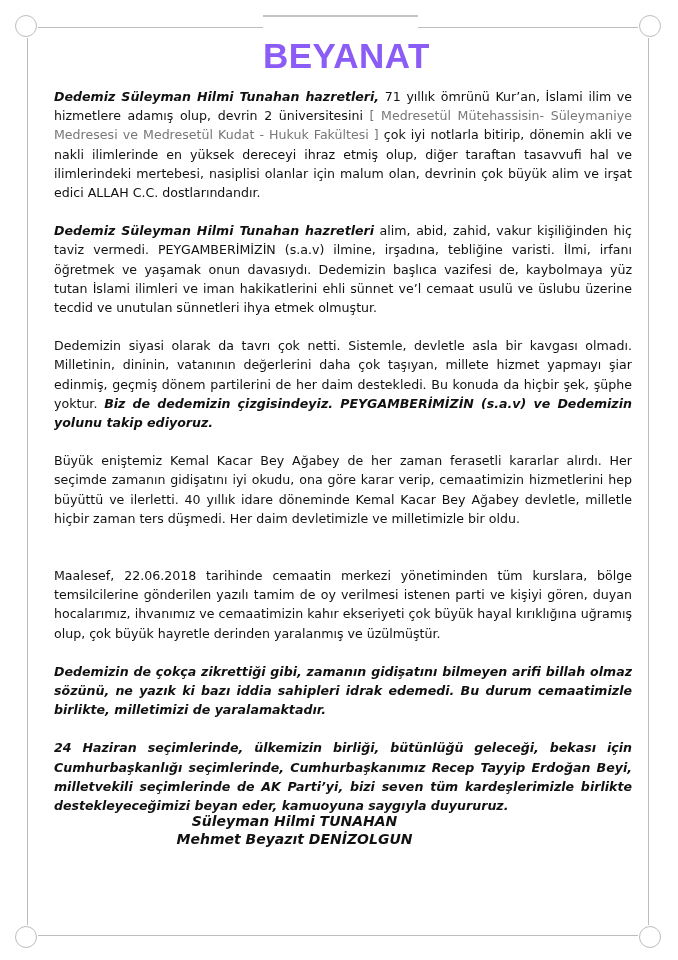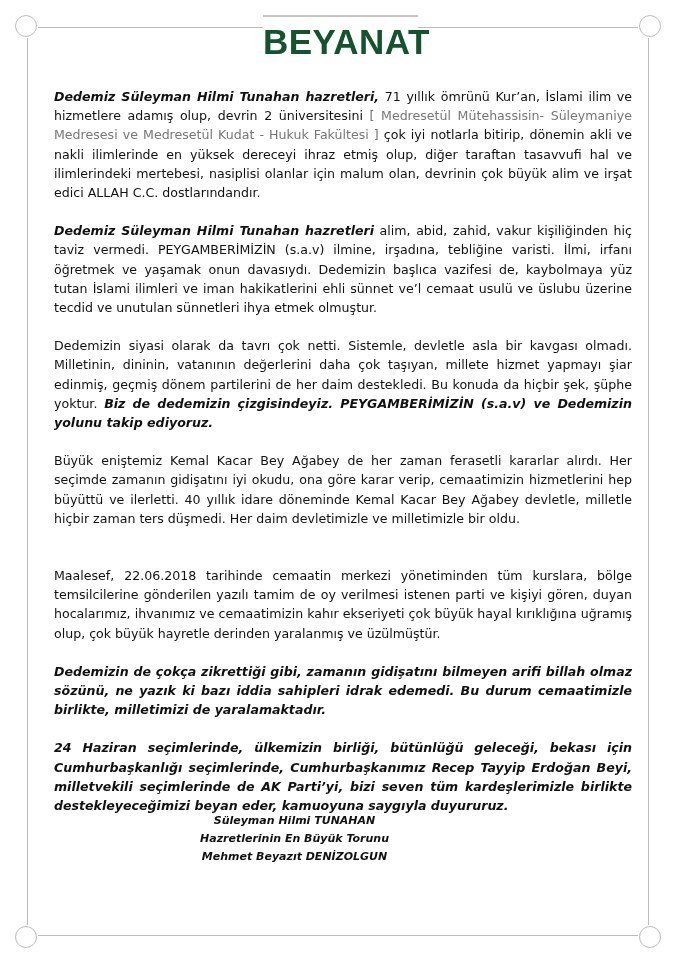--- a/index.html
+++ b/index.html
@@ -13,30 +13,30 @@
   .c-tl { left: -2px; top: -2px; }
   .c-tl::after { left: -11px; top: -11px; }
   .c-tr { right: -2px; top: -2px; }
   .c-tr::after { right: -11px; top: -11px; }
   .c-bl { left: -2px; bottom: -2px; }
   .c-bl::after { left: -11px; bottom: -11px; }
   .c-br { right: -2px; bottom: -2px; }
   .c-br::after { right: -11px; bottom: -11px; }
   .title-wrap { position: absolute; left: 263px; top: 15px; width: 155px; height: 50px;
            background: #fff; border-top: 2px solid #c4c4c4; text-align: center; }
-  .title { margin: 0; padding-top: 5px; font-family: "Liberation Sans", sans-serif;
-           font-weight: 700; font-size: 35px; letter-spacing: 0.5px; color: #14532d; line-height: 40px; }
+  .title { margin: 0; padding-top: 19px; font-family: "Liberation Sans", sans-serif;
+           font-weight: 700; font-size: 35px; letter-spacing: 0.5px; color: #8b5cf6; line-height: 40px; }
   .content { position: absolute; left: 46px; top: 87px; width: 586px;
            font-size: 12.6px; line-height: 19.2px; text-align: justify; }
   .content p { margin: 0 0 19px 8px; }
   .bi { font-weight: 700; font-style: italic; }
   .grey { color: #777; }
   .gap { height: 19px; }
   .signature { position: absolute; left: 0; width: 589px; top: 812px; text-align: center;
-           font-weight: 700; font-style: italic; font-size: 11px; line-height: 18px; }
+           font-weight: 700; font-style: italic; font-size: 14px; line-height: 18px; }
   .signature div { margin: 0; }
 </style>
 </head>
 <body>
 
 <div class="frame">
   <span class="corner c-tl"></span>
   <span class="corner c-tr"></span>
   <span class="corner c-bl"></span>
   <span class="corner c-br"></span>
@@ -66,15 +66,14 @@
   <p>
     <span class="bi">Dedemizin de çokça zikrettiği gibi, zamanın gidişatını bilmeyen arifi billah olmaz sözünü, ne yazık ki bazı iddia sahipleri idrak edemedi. Bu durum cemaatimizle birlikte, milletimizi de yaralamaktadır.</span>
   </p>
   <p>
     <span class="bi">24 Haziran seçimlerinde, ülkemizin birliği, bütünlüğü geleceği, bekası için Cumhurbaşkanlığı seçimlerinde, Cumhurbaşkanımız Recep Tayyip Erdoğan Beyi, milletvekili seçimlerinde de AK Parti’yi, bizi seven tüm kardeşlerimizle birlikte destekleyeceğimizi beyan eder, kamuoyuna saygıyla duyururuz.</span>
   </p>
 </div>
 
 <div class="signature">
   <div>Süleyman Hilmi TUNAHAN</div>
-  <div>Hazretlerinin En Büyük Torunu</div>
   <div>Mehmet Beyazıt DENİZOLGUN</div>
 </div>
 
 </body></html>

